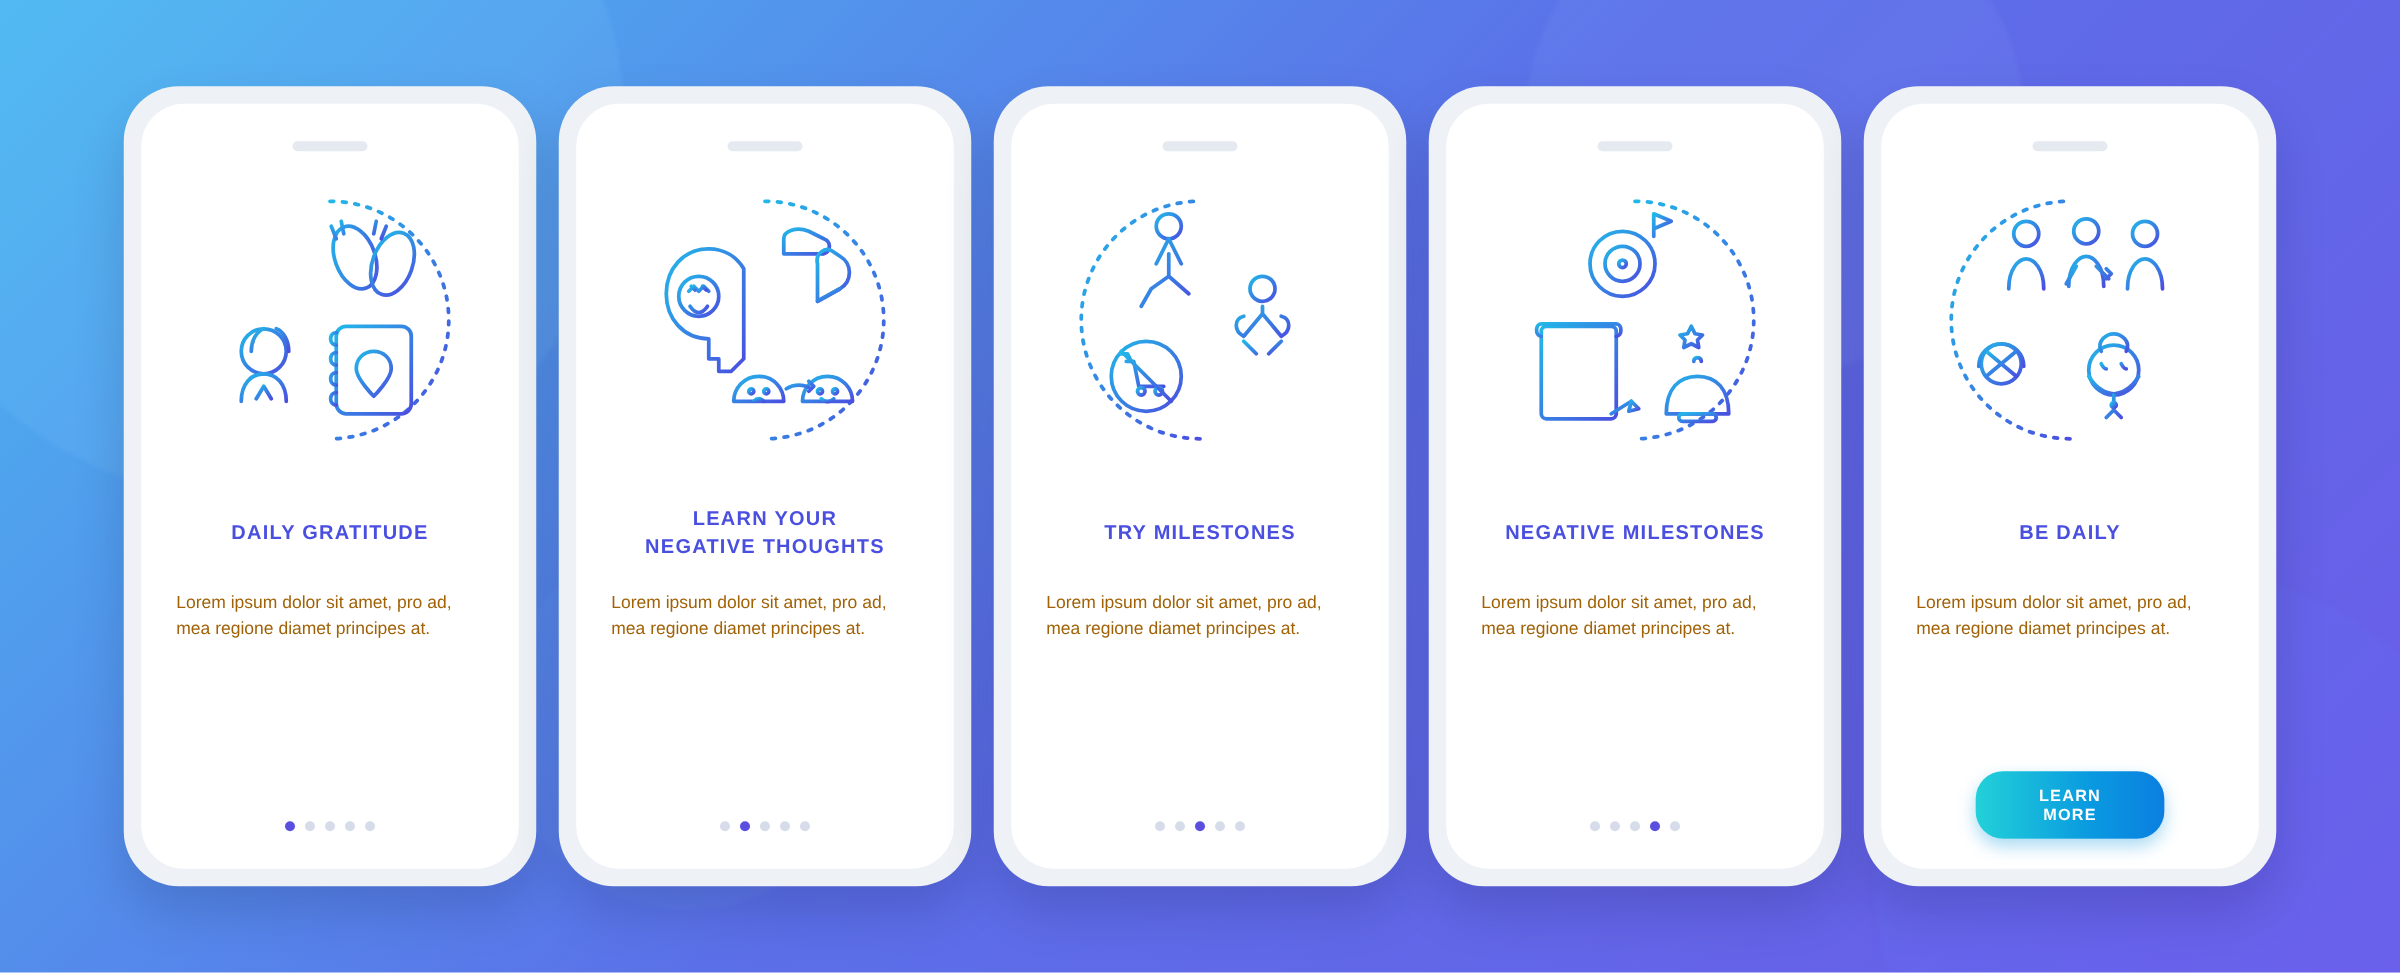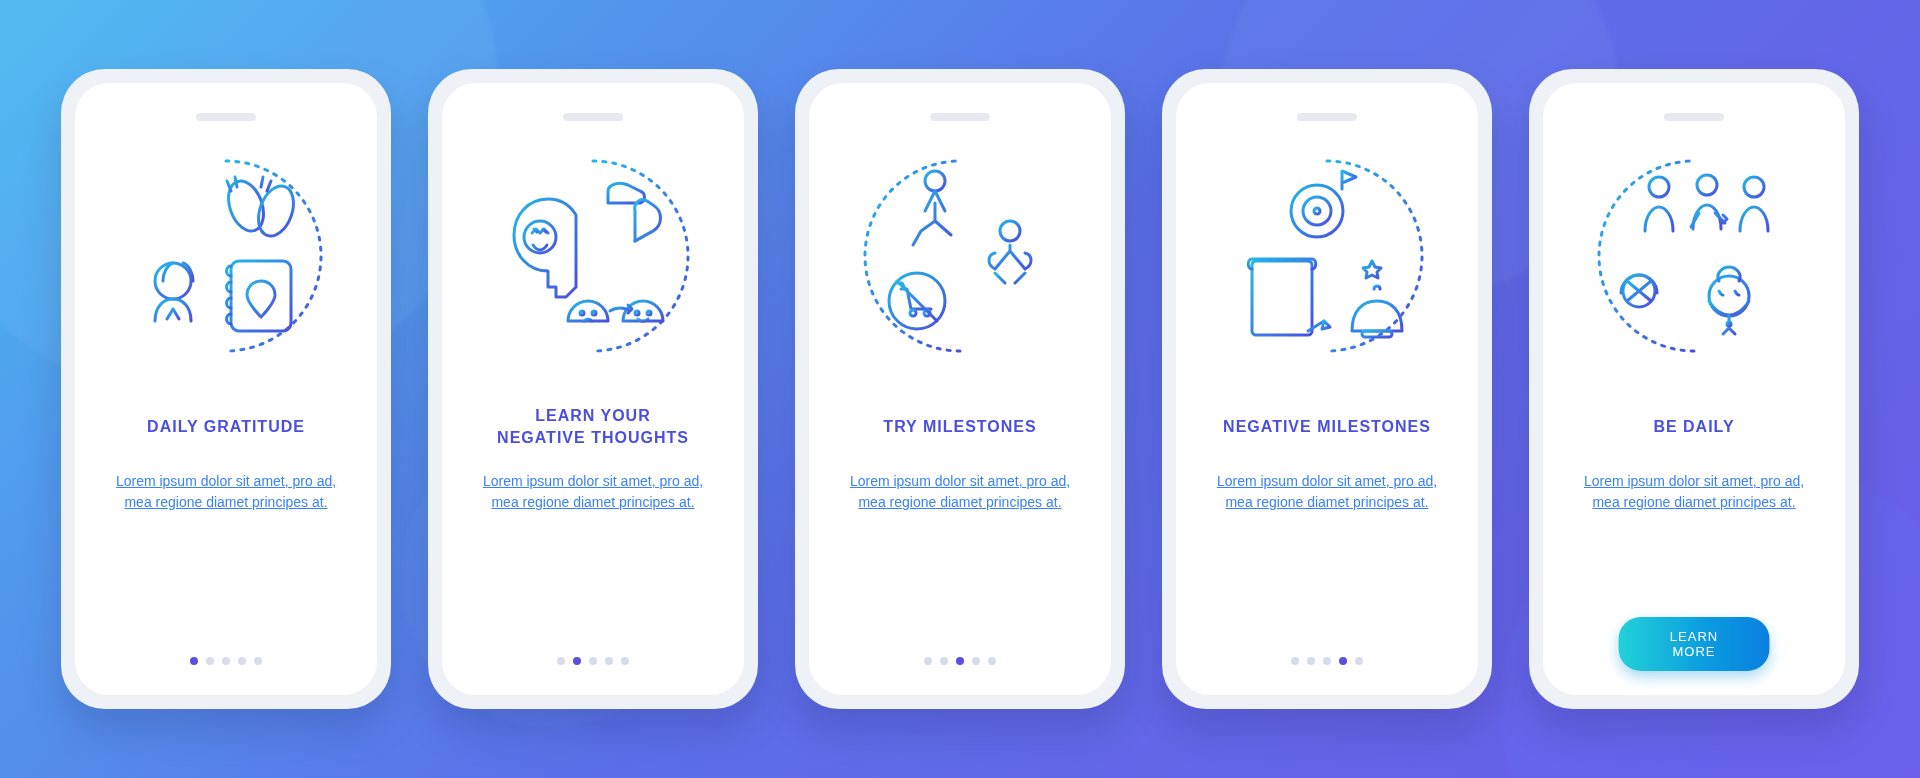--- a/index.html
+++ b/index.html
@@ -20,21 +20,21 @@
     background: rgba(255,255,255,0.05);
     filter: blur(2px);
   }
   .bg-blob.b1 { width: 600px; height: 600px; top: -200px; left: -100px; background: rgba(130,200,255,0.15); }
   .bg-blob.b2 { width: 500px; height: 500px; bottom: -180px; right: -80px; background: rgba(100,120,255,0.15); }
   .bg-blob.b3 { width: 400px; height: 400px; top: -100px; right: 300px; background: rgba(150,180,255,0.1); }
   .bg-blob.b4 { width: 300px; height: 300px; bottom: 50px; left: 400px; background: rgba(120,180,255,0.08); }
 
   .phones {
     display: flex;
-    gap: 37px;
+    gap: 18px;
     position: relative;
     z-index: 2;
   }
   .phone {
     width: 330px;
     height: 640px;
     background: #eef2f7;
     border-radius: 44px;
     padding: 14px;
     box-shadow: 0 20px 40px rgba(0,0,40,0.15);
@@ -75,25 +75,24 @@
     color: #4A4FE0;
     line-height: 1.35;
     min-height: 44px;
     display:flex; align-items:center; justify-content:center;
     white-space: pre-line;
     padding: 0 8px;
   }
   .body-text {
     margin-top: 22px;
     font-size: 14px;
-    color: #3b82f6;
-    text-align: center;
+    color: #a16207;
+    text-align: left;
     line-height: 1.5;
     padding: 0 6px;
-    text-decoration: underline;
   }
   .dots {
     position: absolute;
     bottom: 30px;
     left: 0; right: 0;
     display: flex;
     gap: 8px;
     justify-content: center;
   }
   .dot {
@@ -105,21 +104,21 @@
   .cta {
     position: absolute;
     bottom: 24px;
     left: 50%;
     transform: translateX(-50%);
     padding: 12px 30px;
     border-radius: 22px;
     background: linear-gradient(90deg, #22D1D8 0%, #0A9AE0 60%, #0B7FE0 100%);
     color: #fff;
     font-size: 13px;
-    font-weight: 400;
+    font-weight: 700;
     letter-spacing: 1px;
     border: none;
     cursor: pointer;
     box-shadow: 0 6px 14px rgba(10,150,220,0.35);
   }
 </style>
 </head>
 <body>
 
 <div class="bg-blob b1"></div>

